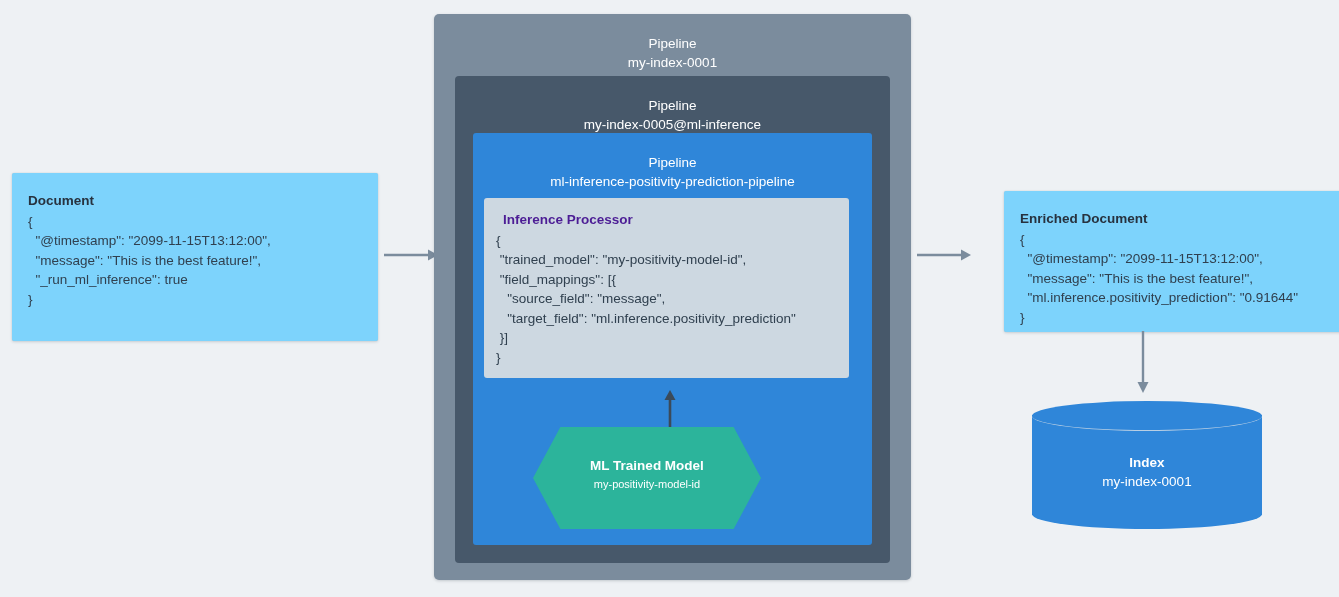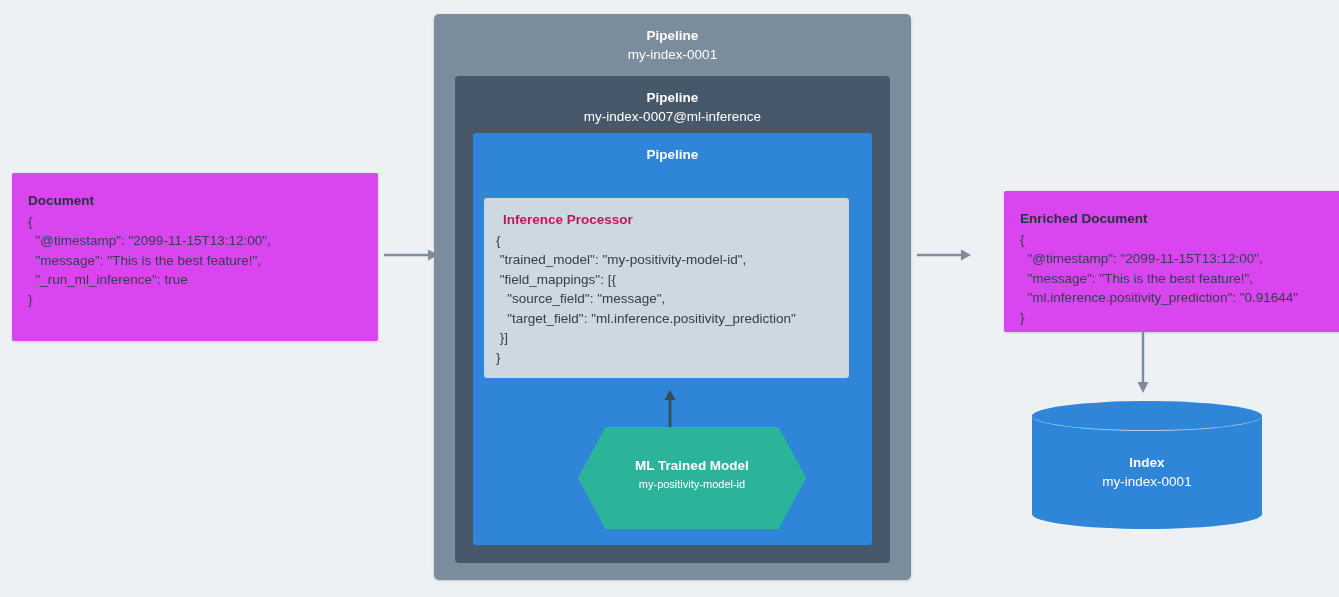--- a/index.html
+++ b/index.html
@@ -15,21 +15,21 @@
   }
   .canvas {
     position: relative;
     width: 1339px;
     height: 597px;
   }
 
   
   .doc-card {
     position: absolute;
-    background: #d946ef;
+    background: #7dd3fc;
     border-radius: 2px;
     box-shadow: 0 1px 3px rgba(40,55,70,0.18), 0 0 1px rgba(40,55,70,0.20);
     box-sizing: border-box;
     padding: 18px 16px 16px 16px;
     color: #2b3a4a;
     font-size: 13.5px;
     line-height: 19.5px;
   }
   .doc-card .card-title {
     font-weight: bold;
@@ -90,23 +90,24 @@
     border-radius: 3px;
     box-sizing: border-box;
   }
 
   .pipe-head {
     text-align: center;
     color: #ffffff;
     padding-top: 13px;
   }
   .pipe-head .pipe-label {
-    font-weight: bold;
+    font-weight: normal;
     font-size: 13.5px;
     line-height: 18px;
+    margin-top: 8px;
   }
   .pipe-head .pipe-name {
     font-size: 13.5px;
     line-height: 20px;
   }
 
   
   #inference-processor {
     position: absolute;
     left: 11px;
@@ -116,35 +117,35 @@
     background: #cdd8e1;
     border-radius: 3px;
     box-sizing: border-box;
     padding: 12px 12px 10px 12px;
     color: #2b3a4a;
     font-size: 13.5px;
     line-height: 19.5px;
   }
   #inference-processor .card-title {
     font-weight: bold;
-    color: #be185d;
+    color: #4c1d95;
     font-size: 13.5px;
     margin-bottom: 1px;
     white-space: pre;
     padding-left: 7px;
   }
   #inference-processor .code-line {
     white-space: pre;
     color: #30404f;
   }
 
   
   #ml-model-hex {
     position: absolute;
-    left: 578px;
+    left: 533px;
     top: 427px;
     width: 228px;
     height: 102px;
   }
   #ml-model-hex .hex-shape {
     position: absolute;
     inset: 0;
     background: #2cb49b;
     clip-path: polygon(12% 0%, 88% 0%, 100% 50%, 88% 100%, 12% 100%, 0% 50%);
   }
@@ -256,26 +257,27 @@
 
   <div class="pipe-outer">
     <div class="pipe-head">
       <div class="pipe-label">Pipeline</div>
       <div class="pipe-name">my-index-0001</div>
     </div>
 
     <div class="pipe-mid">
       <div class="pipe-head">
         <div class="pipe-label">Pipeline</div>
-        <div class="pipe-name">my-index-0007@ml-inference</div>
+        <div class="pipe-name">my-index-0005@ml-inference</div>
       </div>
 
       <div class="pipe-inner">
         <div class="pipe-head">
           <div class="pipe-label">Pipeline</div>
+          <div class="pipe-name">ml-inference-positivity-prediction-pipeline</div>
         </div>
 
         <div id="inference-processor">
           <div class="card-title">Inference Processor</div>
           <div class="code-line">{</div>
           <div class="code-line"> "trained_model": "my-positivity-model-id",</div>
           <div class="code-line"> "field_mappings": [{</div>
           <div class="code-line">   "source_field": "message",</div>
           <div class="code-line">   "target_field": "ml.inference.positivity_prediction"</div>
           <div class="code-line"> }]</div>

